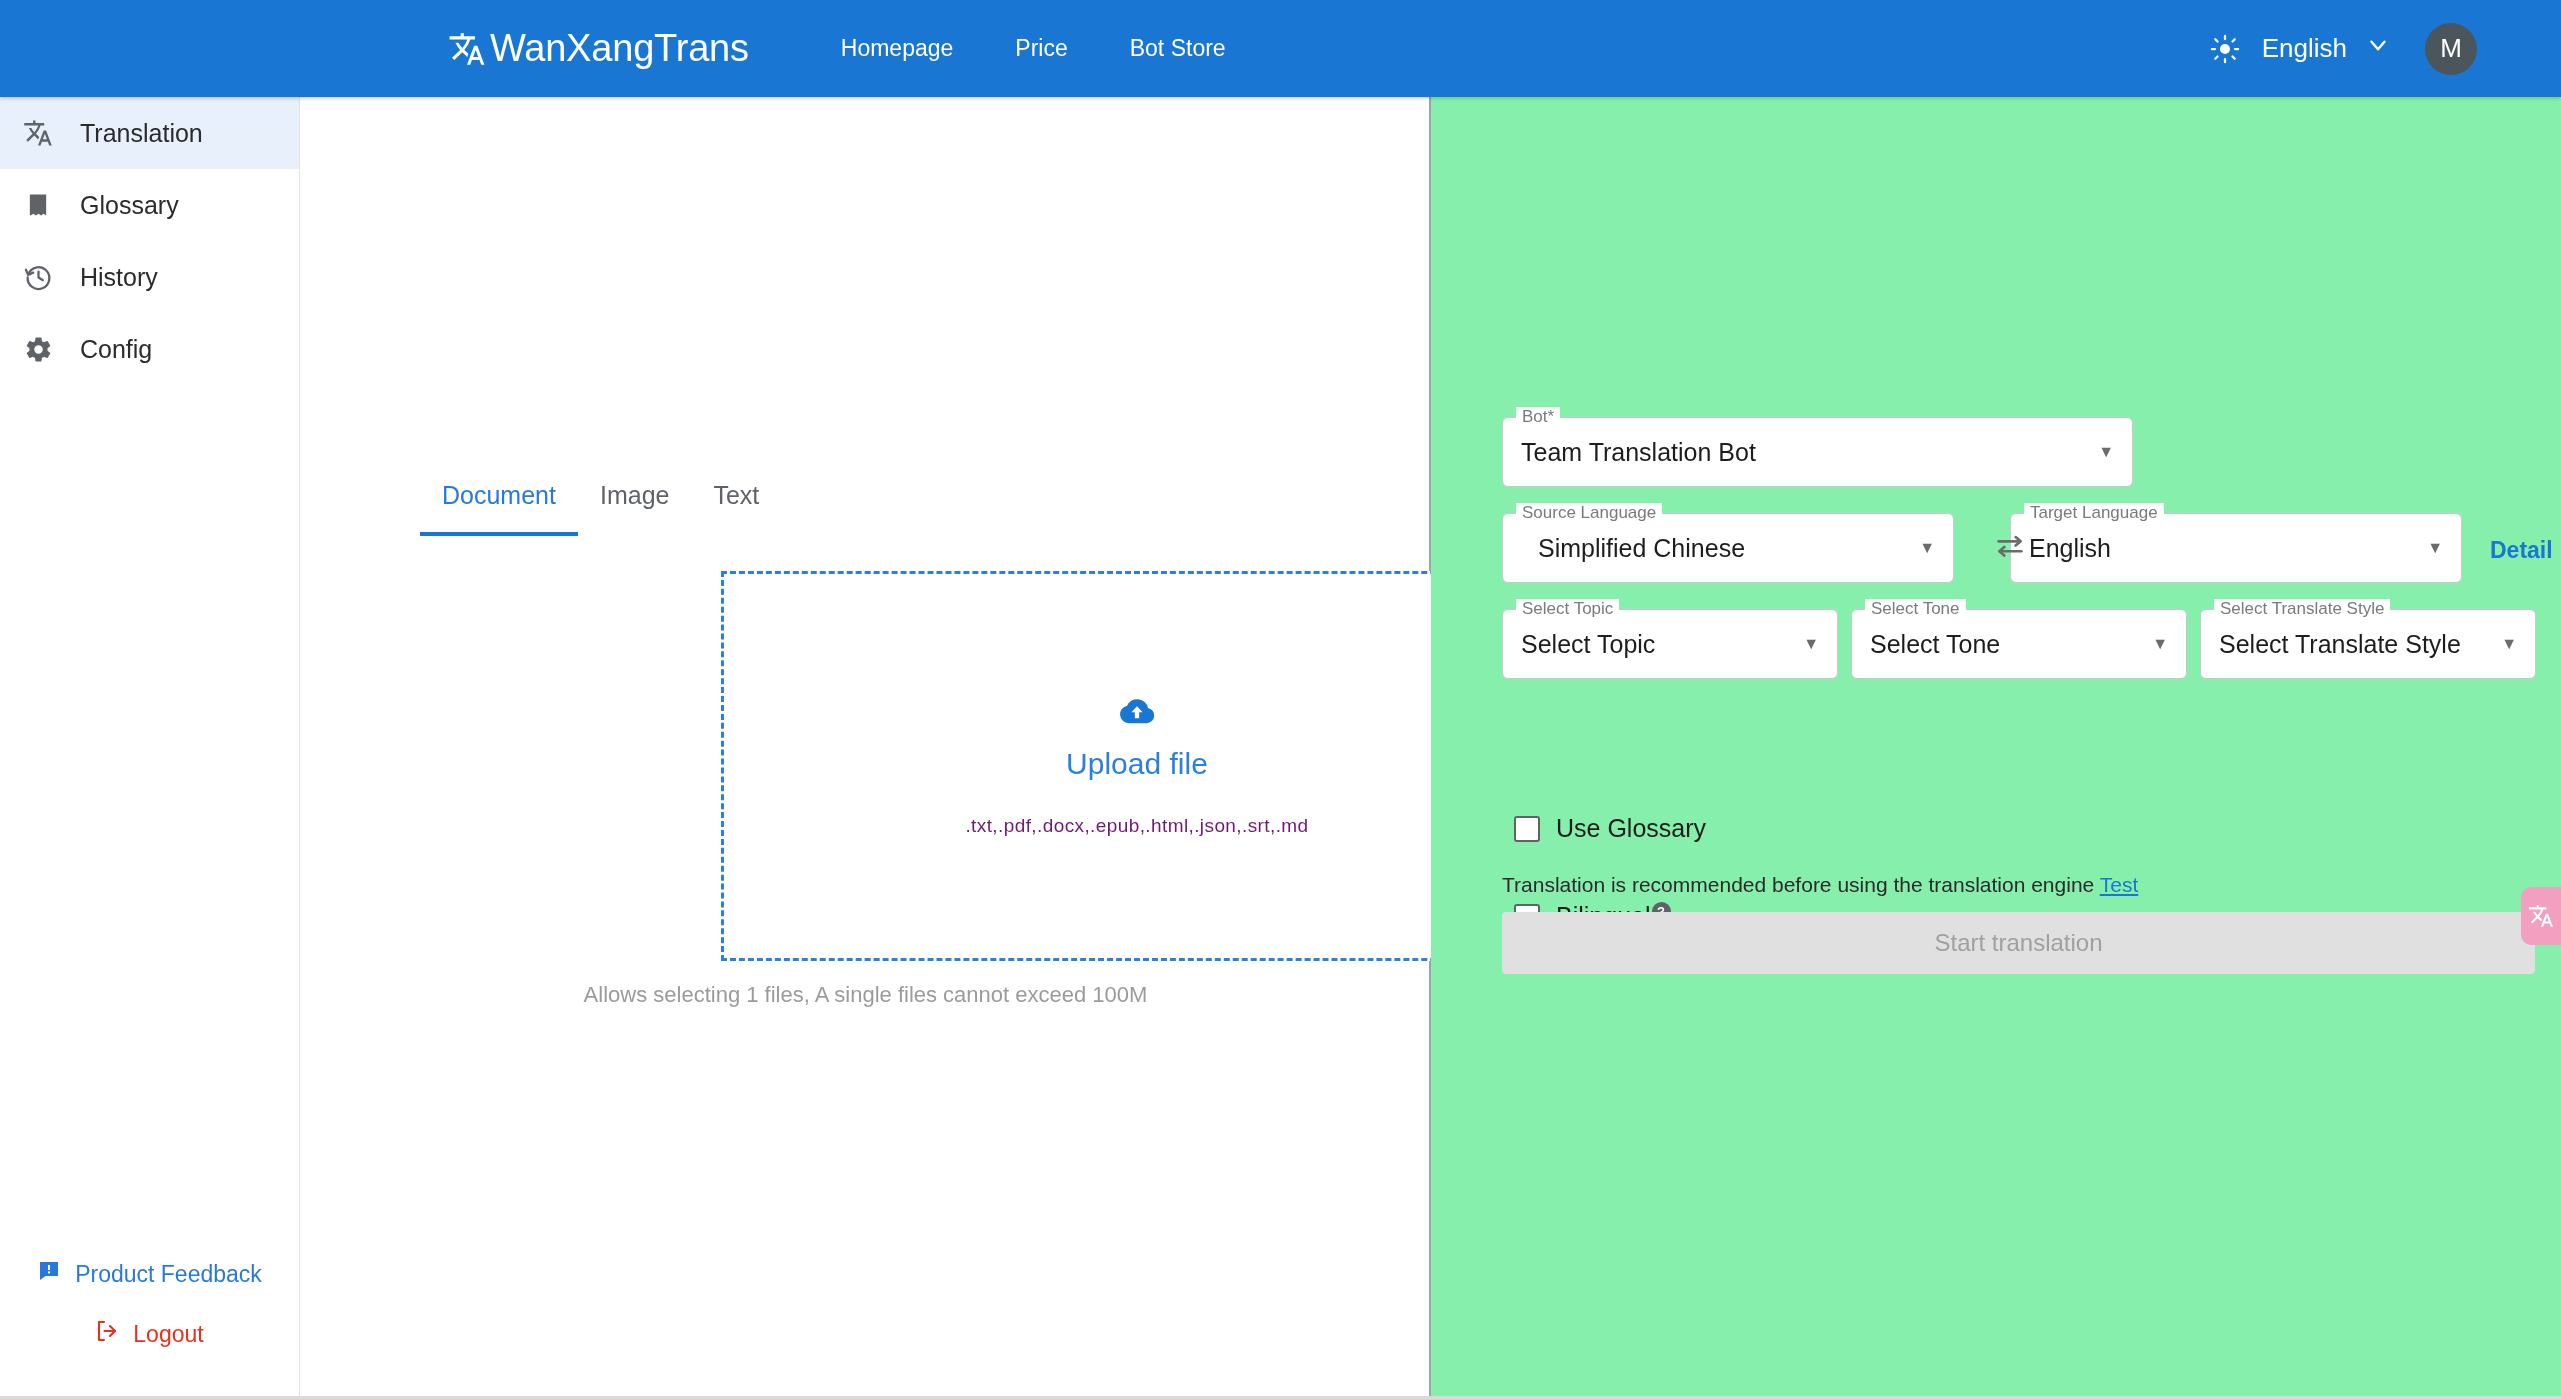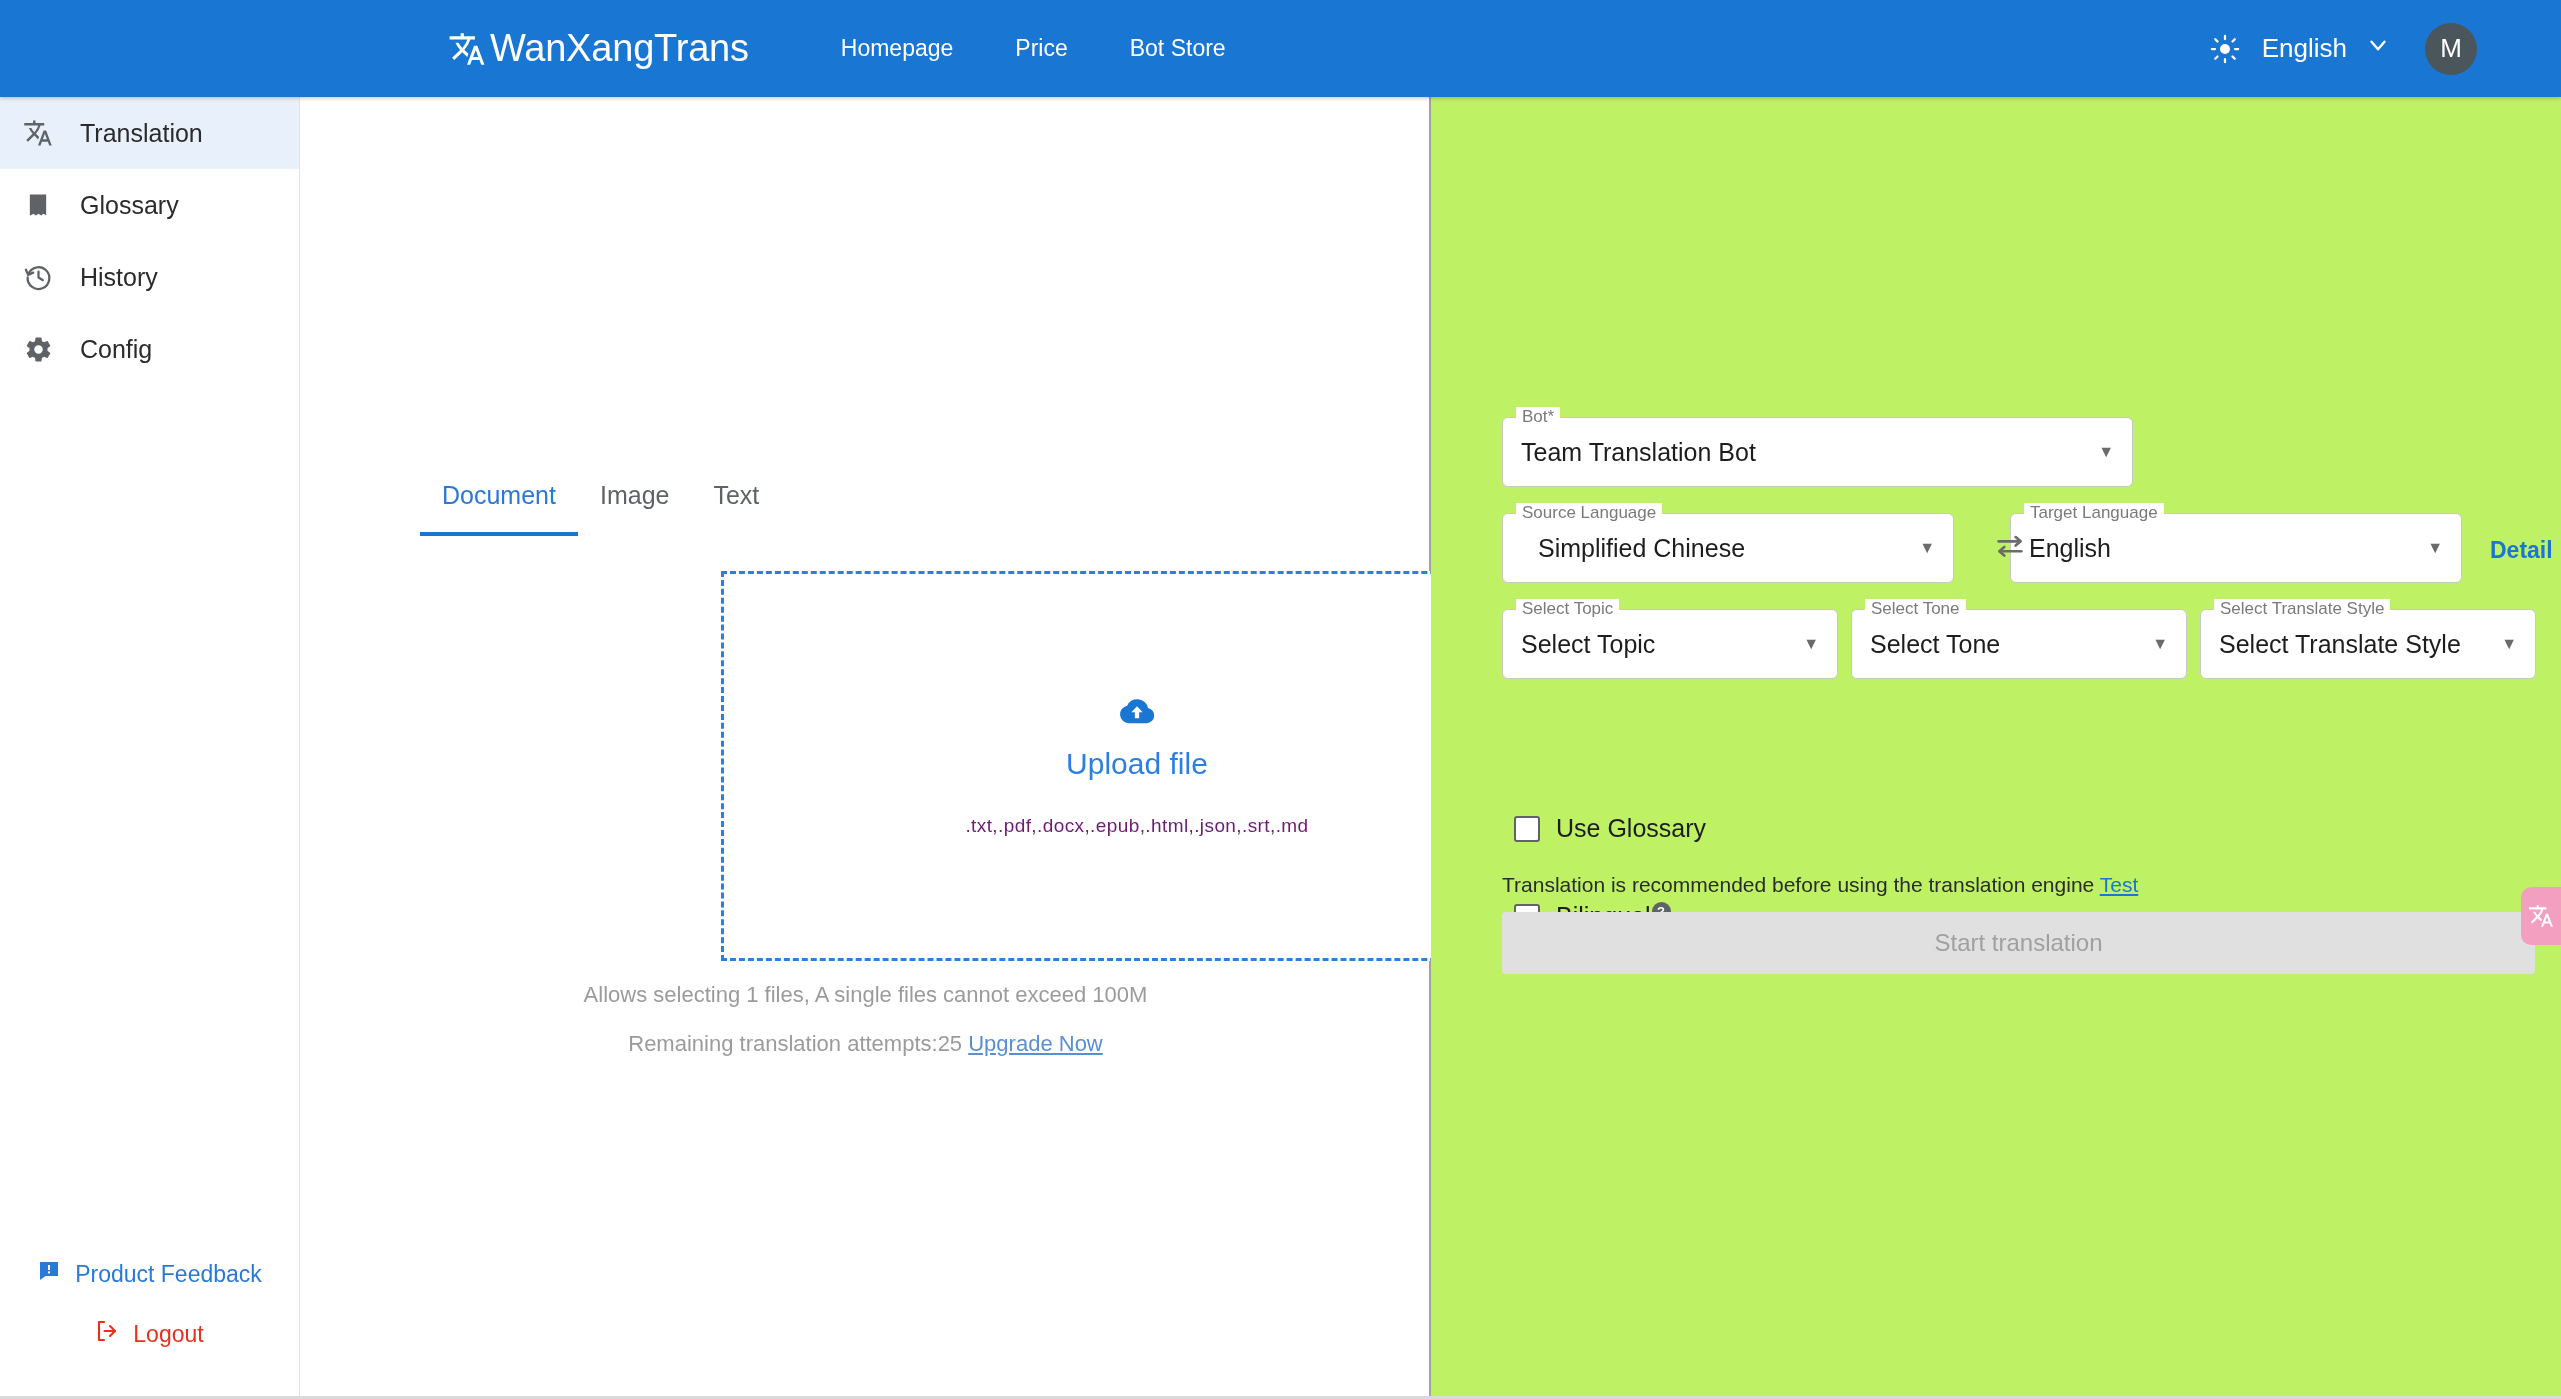--- a/index.html
+++ b/index.html
@@ -117,21 +117,21 @@
   }
   .hint2 {
     position: absolute; top: 934px; left: 0; width: 1131px;
     text-align: center; color: #9b9b9b; font-size: 22px;
   }
   .hint2 a { color: #5a8fd8; text-decoration: underline; }
 
   
   .right-panel {
     position: absolute; top: 97px; left: 1431px;
-    width: 1130px; height: 1302px; background: #bef264;
+    width: 1130px; height: 1302px; background: #86efac;
   }
   .field {
     position: absolute;
     border: 1px solid #c9c9c9; border-radius: 6px;
     height: 70px;
     display: flex; align-items: center;
     padding: 0 18px 0 18px;
     background: #fff;
     cursor: pointer;
   }
@@ -341,24 +341,20 @@
         <path d="M18.6 7.6A6.6 6.6 0 0 0 6.1 6.2 5.3 5.3 0 0 0 7 16.7h11.1a4.6 4.6 0 0 0 .5-9.1z"></path>
         <path d="M12 6.6l3.4 3.6h-2.1v3.6h-2.6v-3.6H8.6L12 6.6z" fill="#ffffff"></path>
       </svg>
     </span>
     <div class="upload-label">Upload file</div>
     <div class="formats">.txt,.pdf,.docx,.epub,.html,.json,.srt,.md</div>
   </div>
 
   <div class="hint1">Allows selecting 1 files, A single files cannot exceed 100M</div>
 
-  <div class="hint2">
-    <span>Remaining translation attempts:25</span>
-    <a href="#">Upgrade Now</a>
-  </div>
 </section>
 
 <section class="right-panel">
 
   <div class="field" style="top:320px; left:71px; width:631px;">
     <span class="legend">
       <span>Bot</span><span class="req">*</span>
     </span>
     <span class="value">Team Translation Bot</span>
     <span class="caret">▼</span>

